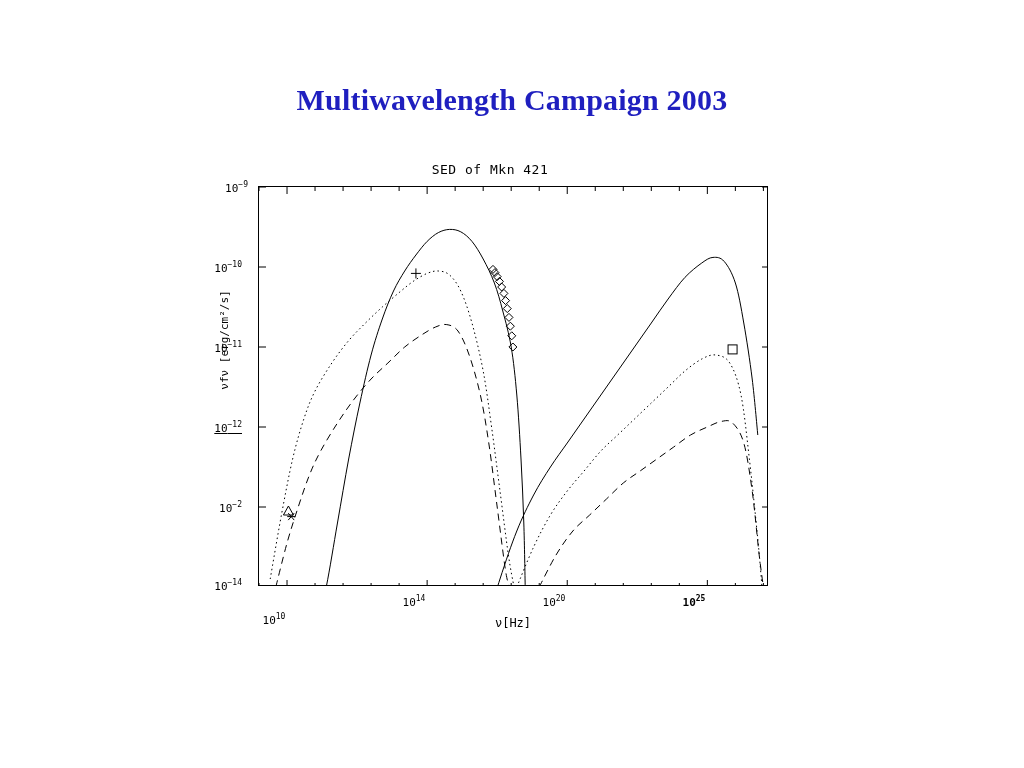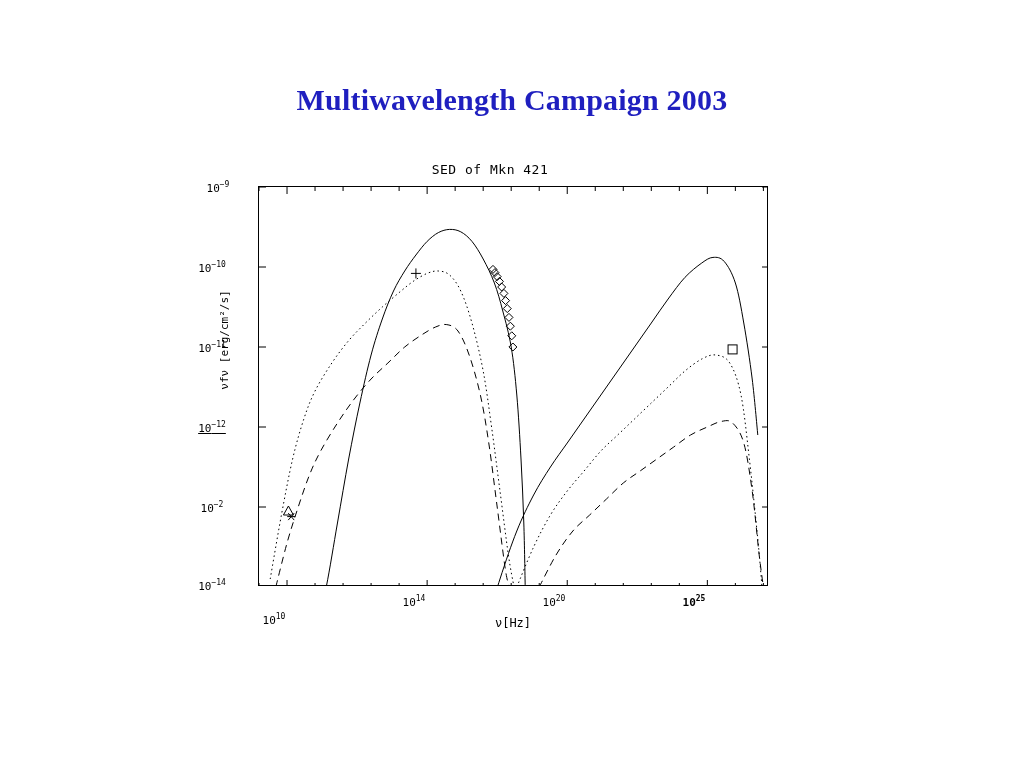--- a/index.html
+++ b/index.html
@@ -91,21 +91,21 @@
     text-align: center;
     font-family: "DejaVu Sans Mono", monospace;
     font-size: 12px;
     color: #000;
   }
   .ytick {
     position: absolute;
     font-family: "DejaVu Sans Mono", monospace;
     font-size: 11px;
     color: #000;
-    text-align: center;
+    text-align: right;
     width: 60px;
     white-space: nowrap;
   }
   .ytick sup, .xtick sup {
     font-size: 8px;
     vertical-align: super;
   }
   .xtick {
     position: absolute;
     font-family: "DejaVu Sans Mono", monospace;

